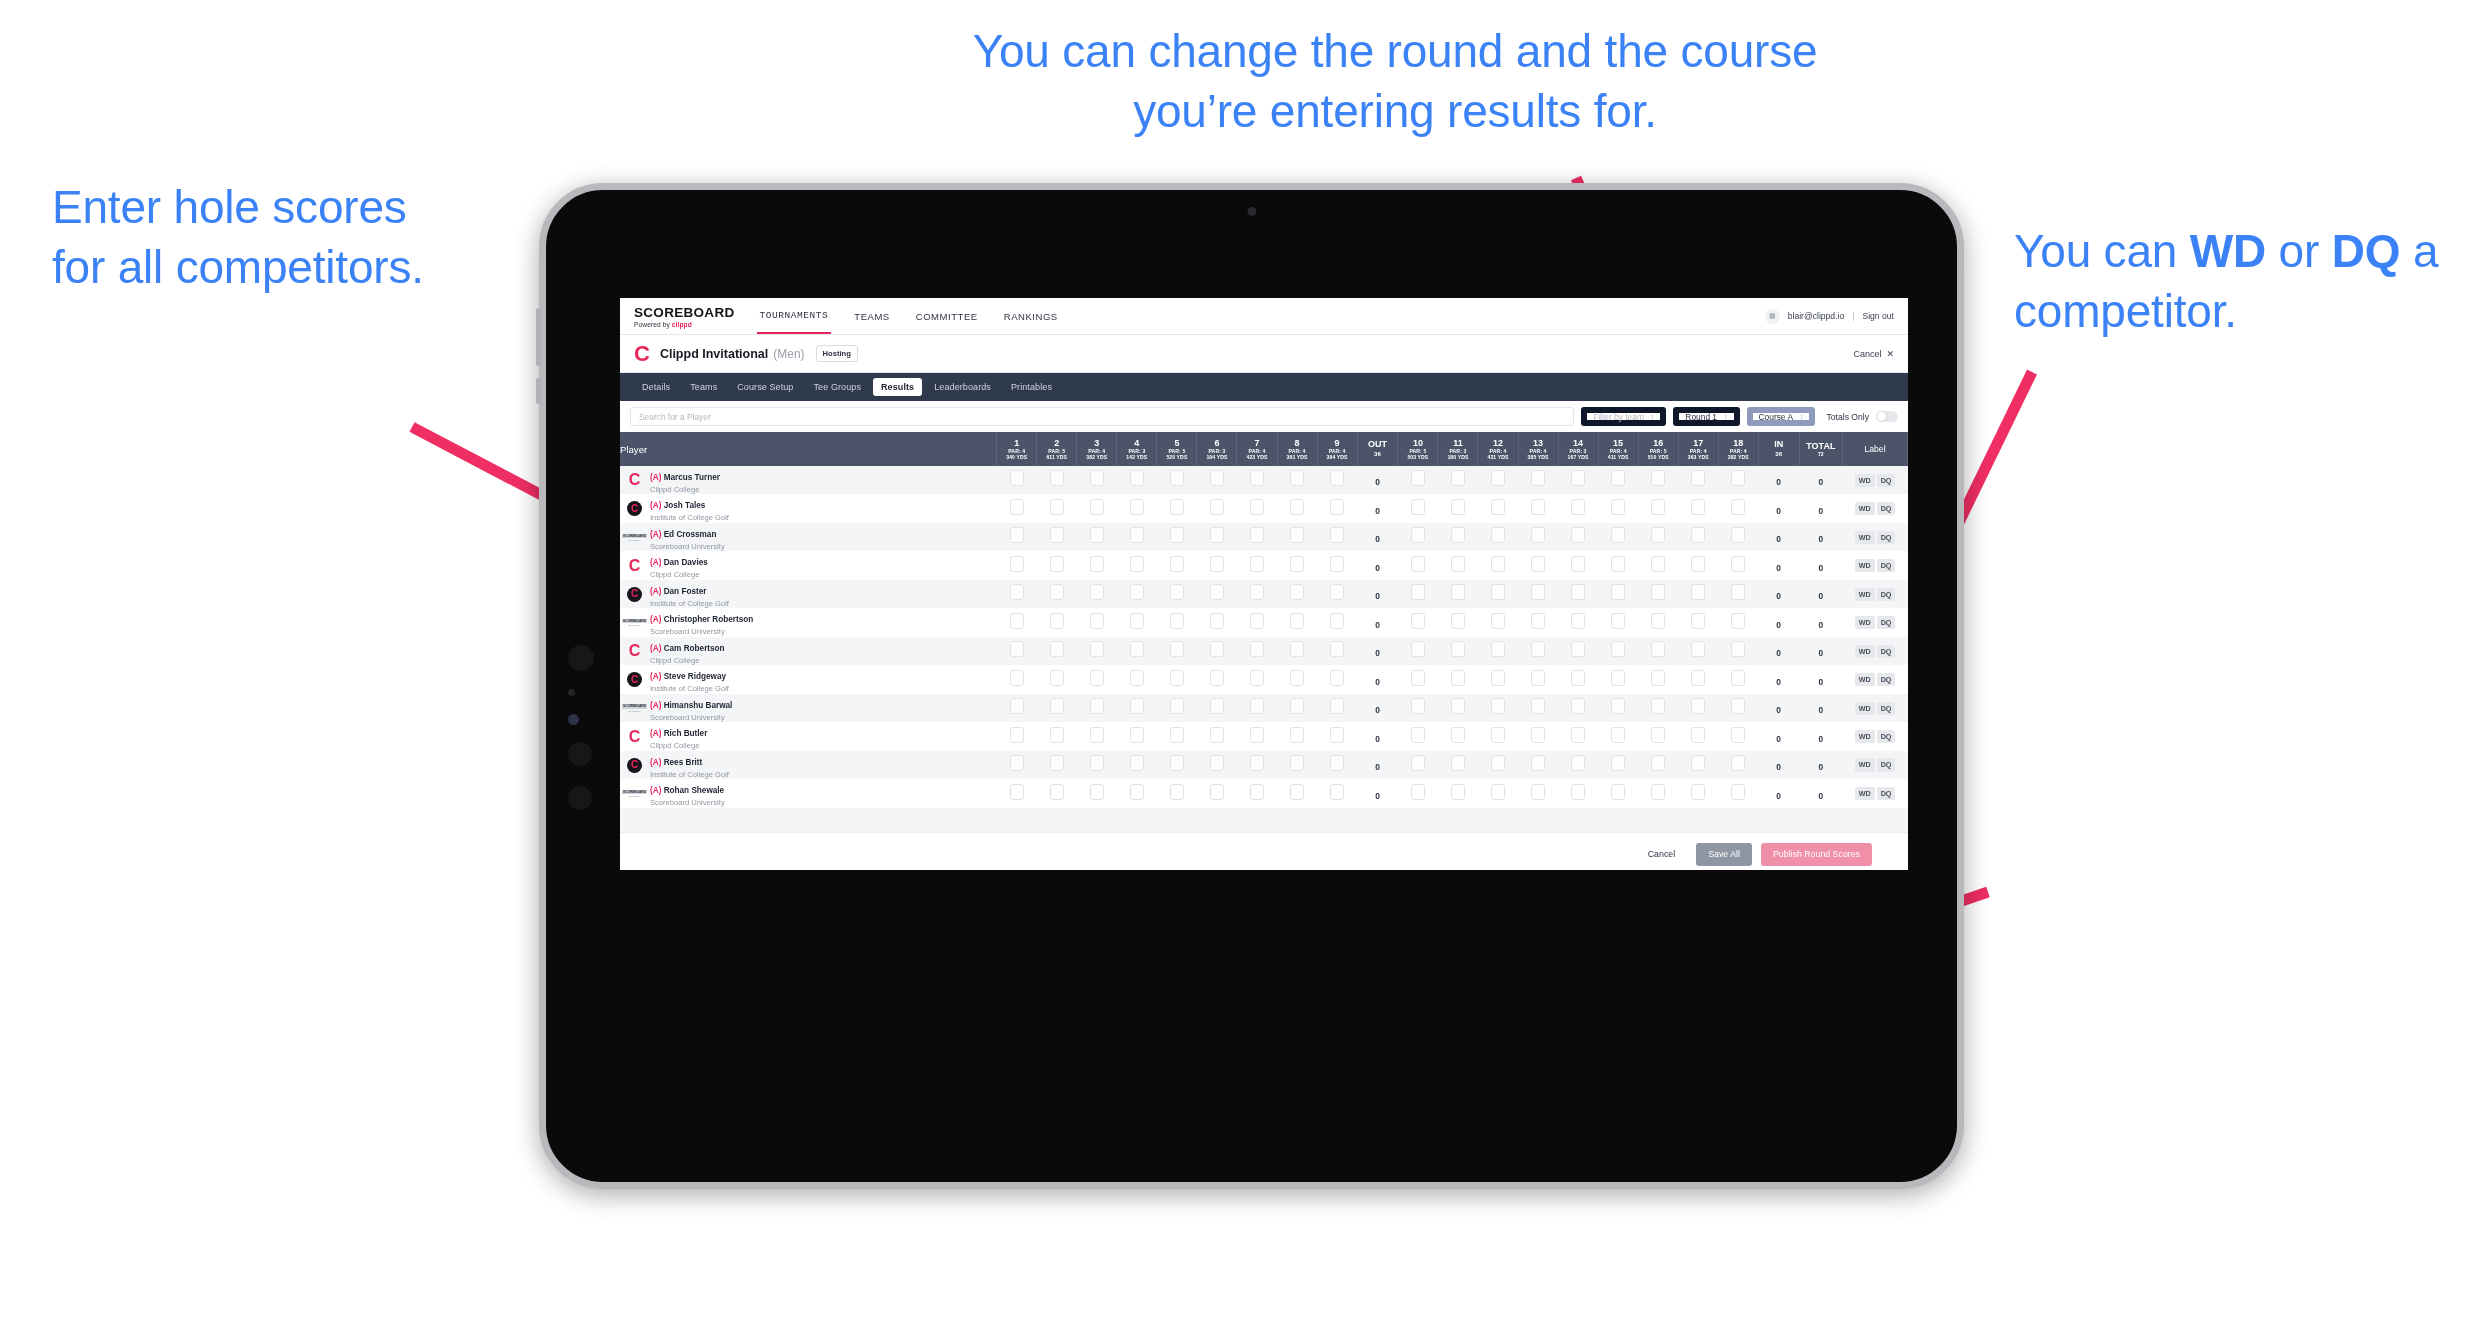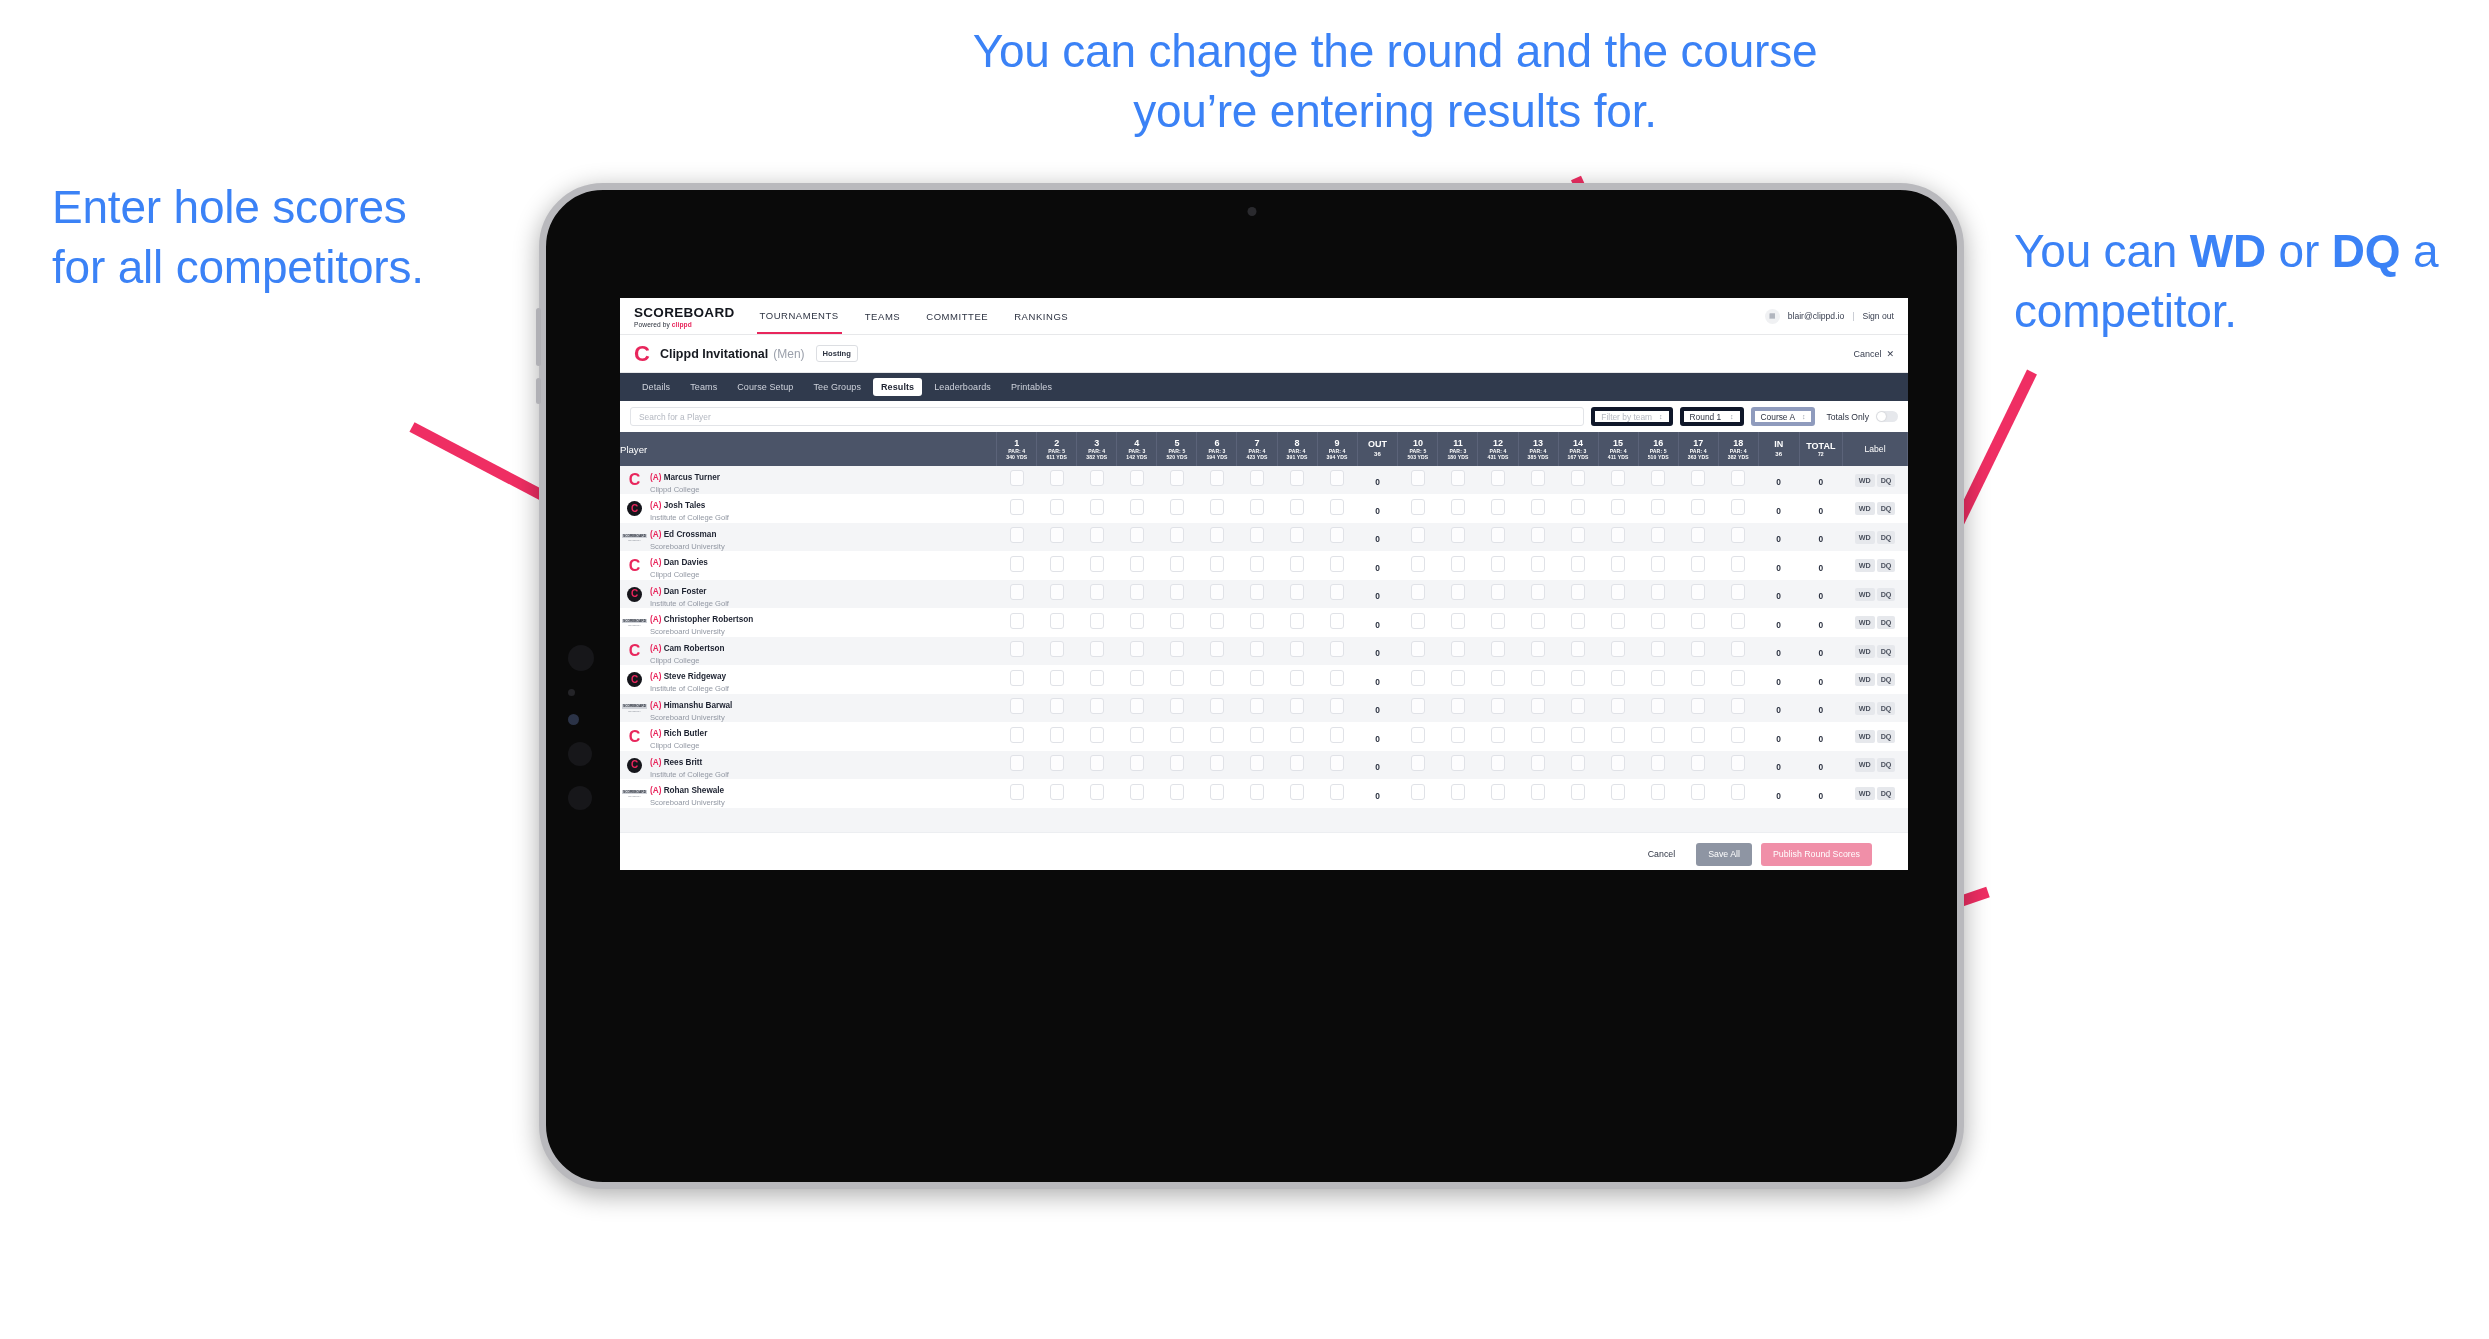--- a/index.html
+++ b/index.html
@@ -44,21 +44,21 @@
   .topnav { height:37px; background:#fff; display:flex; align-items:center;
             border-bottom:1px solid #e7e8ea; padding:0 14px; position:relative;}
   .brand { display:flex; flex-direction:column; justify-content:center; margin-right:22px; }
   .brand-main { font-size:13.5px; font-weight:700; letter-spacing:0.3px; color:#13161d;
                 font-family:"Liberation Sans", sans-serif; }
   .brand-sub  { font-size:6.6px; color:#2a2f3a; margin-top:1px; letter-spacing:.1px;}
   .brand-sub .pink { color:#e8265c; font-weight:700; }
   .topnav-links { display:flex; align-items:center; height:100%; gap:20px; }
   .tl { font-size:9.5px; color:#2d3342; letter-spacing:.55px; height:100%;
         display:flex; align-items:center; padding:0 3px; }
-  .tl.active { border-bottom:2.5px solid #e8265c; }
+  .tl.active { border-bottom:2.5px solid #e8265c;font-family:Liberation Mono, monospace; }
   .topnav-right { margin-left:auto; display:flex; align-items:center; gap:8px; }
   .avatar-sq { width:15px; height:15px; border-radius:50%; background:#f0f1f3;
                display:flex; align-items:center; justify-content:center;
                font-size:7px; color:#9aa0ab; }
   .user-text { font-size:8.6px; color:#3a4051; }
   .sep { font-size:8.6px; color:#b8bcc5; }
 
   
   .eventbar { height:38px; background:#fff; display:flex; align-items:center;
               padding:0 14px; border-bottom:1px solid #e7e8ea; }
@@ -77,21 +77,21 @@
   .sn { font-size:9px; color:#cfd3dc; padding:4px 8px; border-radius:3px;
         letter-spacing:.1px; }
   .sn.active { background:#fff; color:#1d2230; font-weight:700; }
 
   
   .filters { height:31px; background:#fff; display:flex; align-items:center;
              padding:0 10px; gap:7px;text-align:right; }
   .search-box { flex:1; height:19px; border:1px solid #e2e4e8; border-radius:3px;
                 display:flex; align-items:center; padding:0 8px; }
   .search-box span { font-size:8.4px; color:#b4b8c1; }
-  .selbox { height:19px; border:4px solid #0f172a; border-radius:3px; display:flex;
+  .selbox { height:19px; border:6px solid #0f172a; border-radius:3px; display:flex;
             align-items:center; justify-content:space-between; padding:0 6px;
             font-size:8.4px; color:#2d3342; background:#fff; min-width:64px; }
   .selbox.ph span.v { color:#b4b8c1; }
   .selbox.focus { border-color:#8f9bbd; }
   .caret { color:#9aa0ab; font-size:7px; margin-left:7px; line-height:1; }
   .totals-lbl { font-size:8.6px; color:#2d3342; margin-left:4px; }
   .toggle { width:22px; height:11px; border-radius:6px; background:#e6e8ec;
             position:relative; }
   .toggle i { position:absolute; left:1px; top:1px; width:9px; height:9px;
               border-radius:50%; background:#fff; box-shadow:0 0 2px rgba(0,0,0,.2); }

